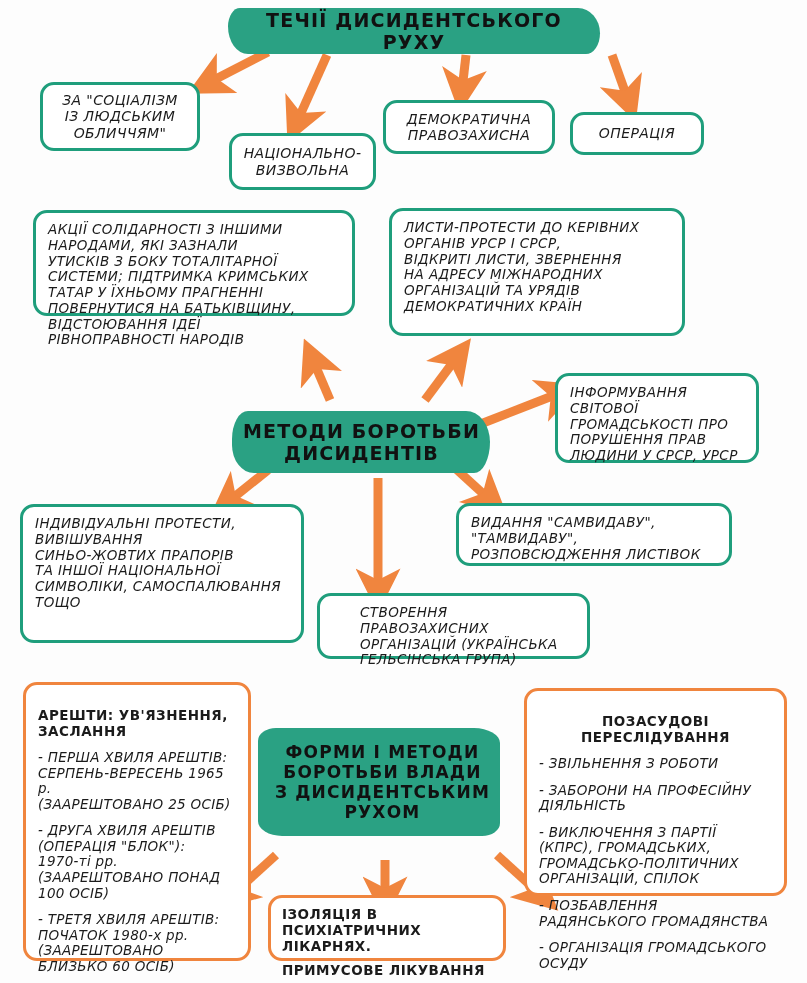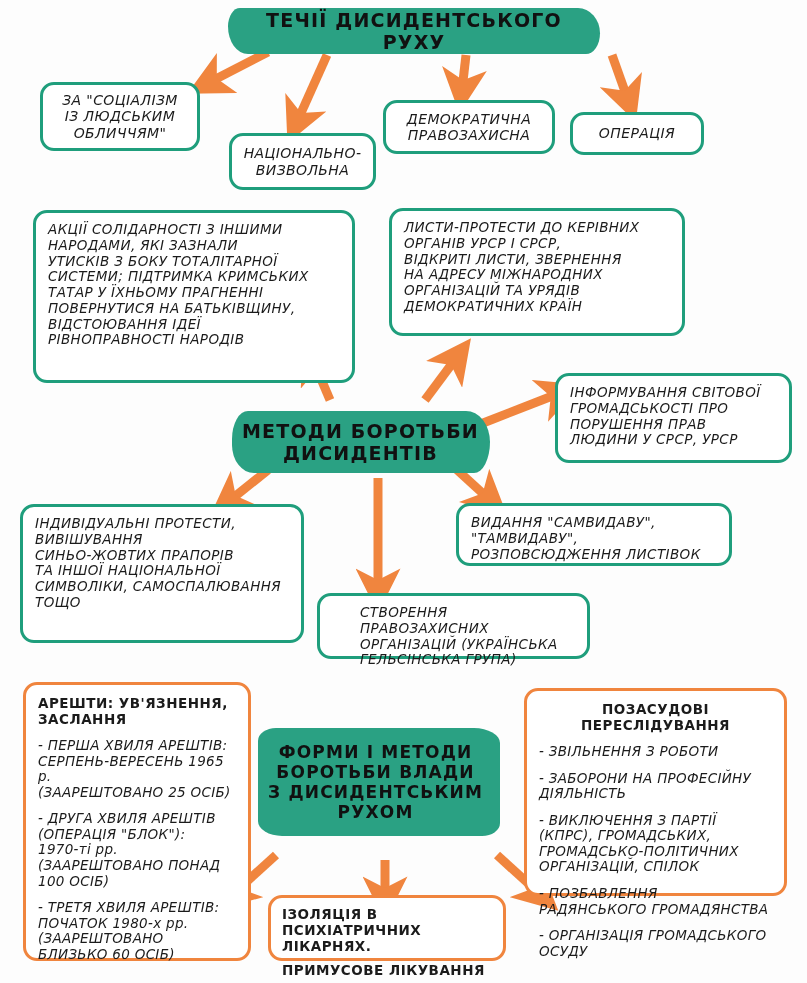--- a/index.html
+++ b/index.html
@@ -46,42 +46,42 @@
   
   .obox {
     border: 3px solid #f0853e;
     border-radius: 14px;
     background: #ffffff;
     color: #1b1b1b;
     font-family: "DejaVu Sans", sans-serif;
     font-style: italic;
     letter-spacing: 0.3px;
     line-height: 1.15;
-    padding: 10px 12px;
+    padding: 22px 12px;
   }
   .obox .hd {
     font-style: normal;
     font-weight: bold;
     letter-spacing: 0.5px;
     line-height: 1.2;
     margin-bottom: 11px;
     display: block;
   }
   .obox .hd.ctr { text-align: center; }
   .obox .bullet {
     display: block;
     margin-bottom: 11px;
   }
   .obox .bullet:last-child { margin-bottom: 0; }
   
   .banner {
     position: absolute;
     display: flex;
     align-items: center;
-    justify-content: flex-start;
+    justify-content: flex-end;
     color: #111111;
     font-family: "DejaVu Sans", sans-serif;
     font-weight: bold;
     text-align: center;
     letter-spacing: 1.2px;
     line-height: 1.18;
   }
   .banner .brush {
     position: absolute;
     left: 0; top: 0; right: 0; bottom: 0;
@@ -148,41 +148,41 @@
 
   <div class="node gbox center-txt fs14" style="left:383px; top:100px; width:172px; height:54px; display:flex; align-items:center; justify-content:center;">
     <span style="white-space:pre-line;">ДЕМОКРАТИЧНА
 ПРАВОЗАХИСНА</span>
   </div>
 
   <div class="node gbox center-txt fs14" style="left:570px; top:112px; width:134px; height:43px; display:flex; align-items:center; justify-content:center;">
     <span style="white-space:pre-line;">ОПЕРАЦІЯ</span>
   </div>
 
-  <div class="node gbox fs13" style="left:33px; top:210px; width:322px; height:173px;">
+  <div class="node gbox fs13" style="left:33px; top:210px; width:322px; height:106px;">
     <span style="white-space:pre-line;">АКЦІЇ СОЛІДАРНОСТІ З ІНШИМИ
 НАРОДАМИ, ЯКІ ЗАЗНАЛИ
 УТИСКІВ З БОКУ ТОТАЛІТАРНОЇ
 СИСТЕМИ; ПІДТРИМКА КРИМСЬКИХ
 ТАТАР У ЇХНЬОМУ ПРАГНЕННІ
 ПОВЕРНУТИСЯ НА БАТЬКІВЩИНУ,
 ВІДСТОЮВАННЯ ІДЕЇ
 РІВНОПРАВНОСТІ НАРОДІВ</span>
   </div>
 
   <div class="node gbox fs13" style="left:389px; top:208px; width:296px; height:128px;">
     <span style="white-space:pre-line;">ЛИСТИ-ПРОТЕСТИ ДО КЕРІВНИХ
 ОРГАНІВ УРСР І СРСР,
 ВІДКРИТІ ЛИСТИ, ЗВЕРНЕННЯ
 НА АДРЕСУ МІЖНАРОДНИХ
 ОРГАНІЗАЦІЙ ТА УРЯДІВ
 ДЕМОКРАТИЧНИХ КРАЇН</span>
   </div>
 
-  <div class="node gbox fs13" style="left:555px; top:373px; width:237px; height:90px;">
+  <div class="node gbox fs13" style="left:555px; top:373px; width:204px; height:90px;">
     <span style="white-space:pre-line;">ІНФОРМУВАННЯ СВІТОВОЇ
 ГРОМАДСЬКОСТІ ПРО
 ПОРУШЕННЯ ПРАВ
 ЛЮДИНИ У СРСР, УРСР</span>
   </div>
 
   <div class="node gbox fs13" style="left:20px; top:504px; width:284px; height:139px;">
     <span style="white-space:pre-line;">ІНДИВІДУАЛЬНІ ПРОТЕСТИ,
 ВИВІШУВАННЯ
 СИНЬО-ЖОВТИХ ПРАПОРІВ

